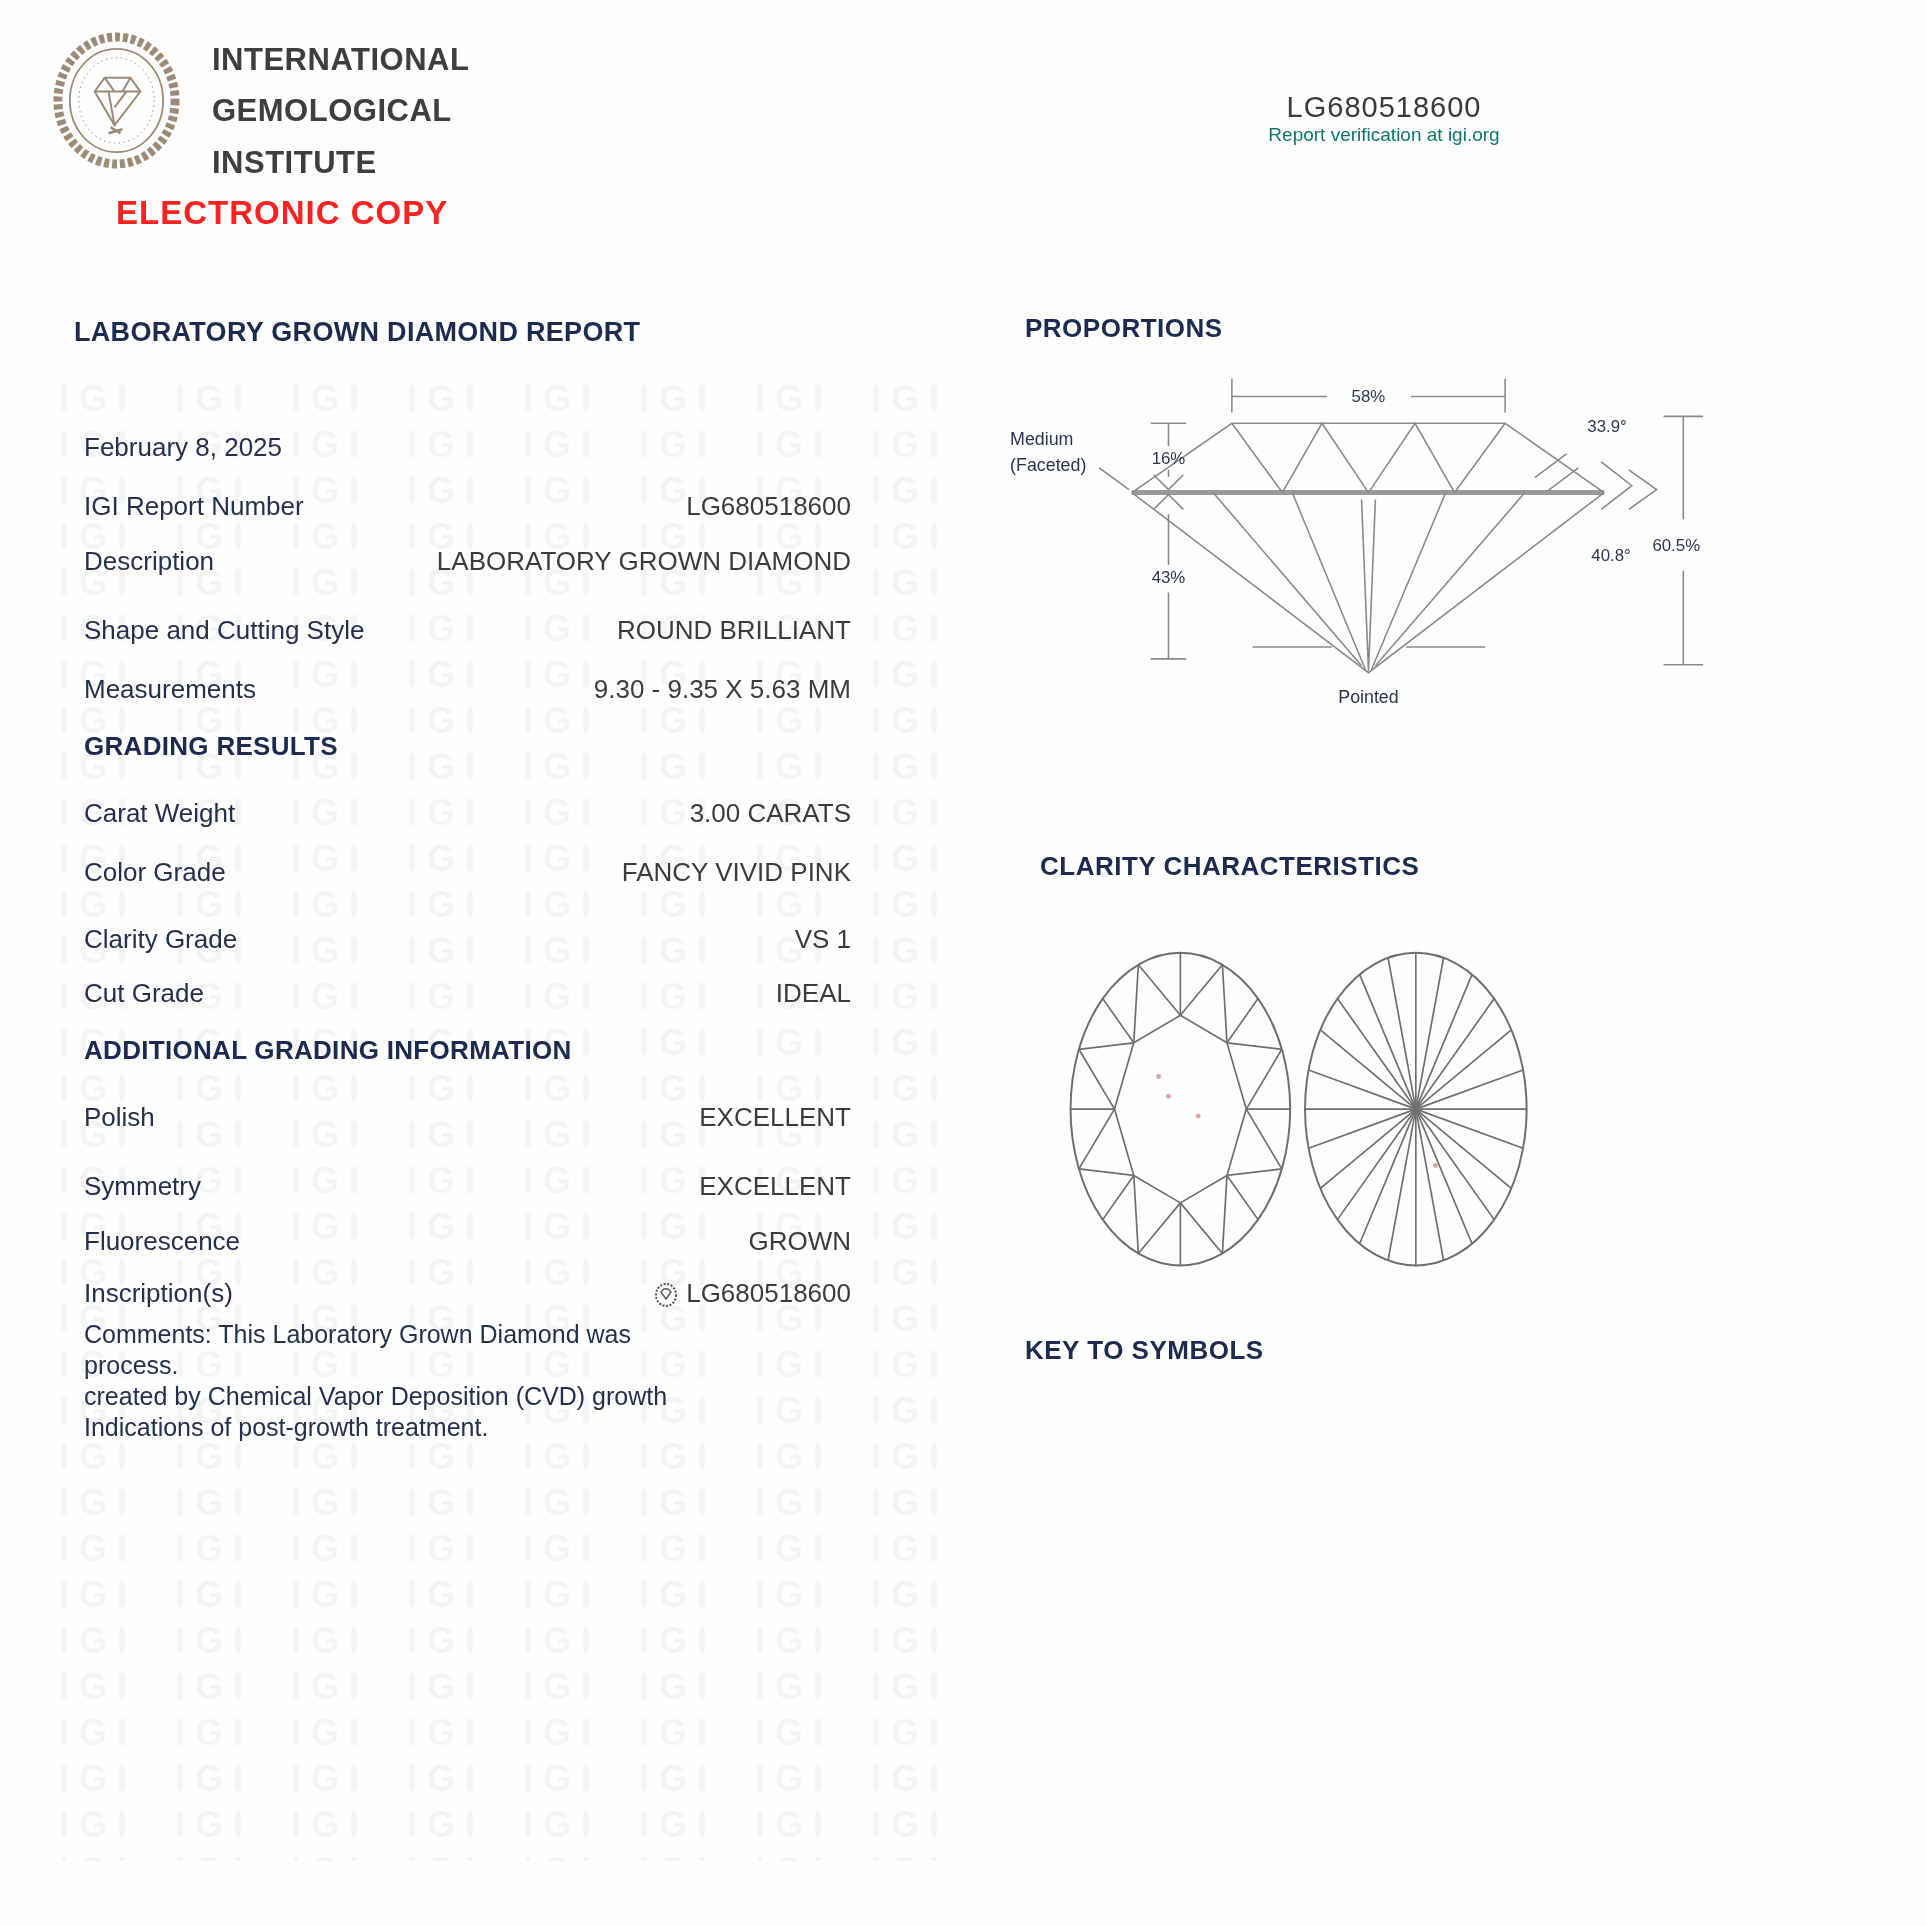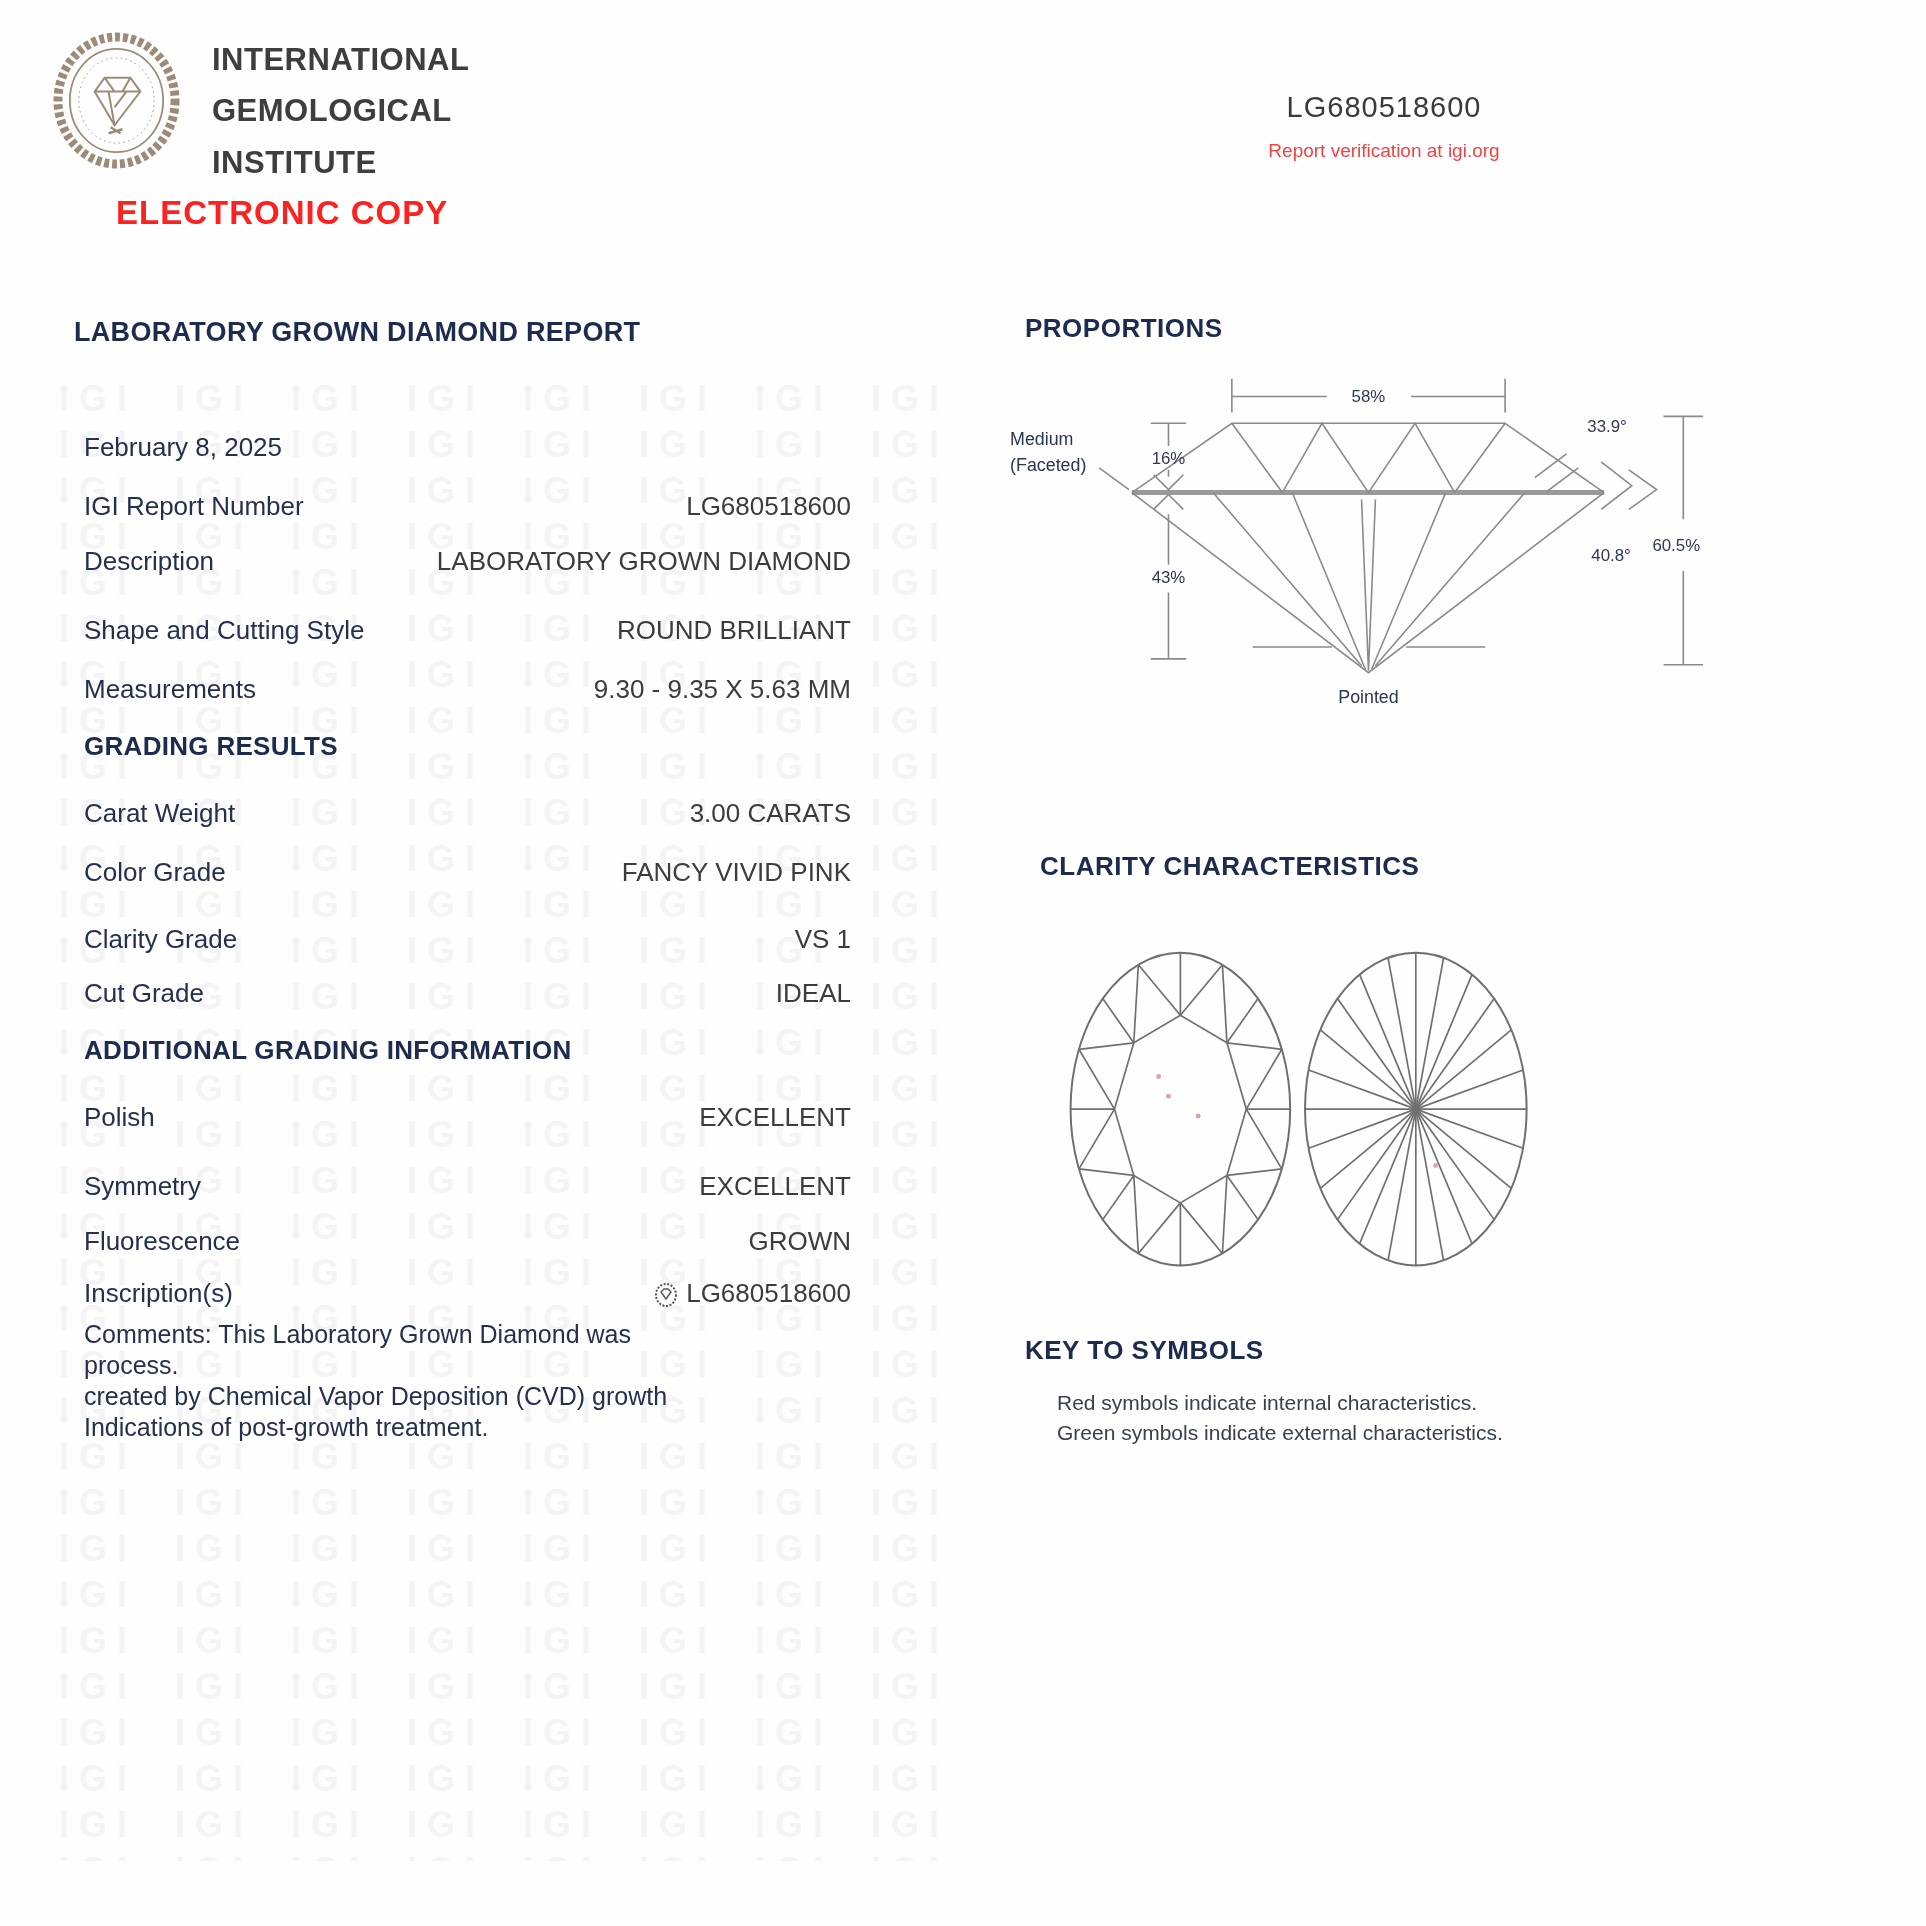--- a/index.html
+++ b/index.html
@@ -7,21 +7,21 @@
         font-family:"Liberation Sans", sans-serif;color:#333;}
   
   #watermark{position:absolute;left:59px;top:376px;width:901px;height:1485px;overflow:hidden;
              font-weight:bold;font-size:36px;line-height:46px;letter-spacing:10px;word-spacing:18px;
              color:rgba(110,110,110,0.07);user-select:none;white-space:normal;word-break:break-all;}
   
   .institute-line{position:absolute;left:212px;font-size:31px;font-weight:bold;color:#3e3e3e;letter-spacing:0.5px;}
   #copy-label{position:absolute;left:116px;top:194px;font-size:33px;font-weight:bold;color:#fb2222;letter-spacing:1px;text-align:center;}
   #report-number-block{position:absolute;left:1384px;top:91px;transform:translateX(-50%);text-align:center;}
   #report-number-block .num{font-size:29px;color:#3a3a3a;letter-spacing:1px;}
-  #report-number-block .verif{font-size:19px;color:#ef4444;margin-top:16px;}
+  #report-number-block .verif{font-size:19px;color:#0f766e;}
   
   #report-title{position:absolute;left:74px;top:293px;font-size:27px;font-weight:bold;color:#1c2b4e;letter-spacing:0.3px;margin-top:24px;}
   .row{position:absolute;left:84px;width:767px;font-size:26px;}
   .row .lbl{position:absolute;left:0;color:#25304c;}
   .row .val{position:absolute;right:0;color:#3c3c3c;text-align:right;white-space:nowrap;}
   .sec-header{position:absolute;left:84px;font-size:26px;font-weight:bold;color:#1c2b4e;letter-spacing:0.3px;}
   #comments{position:absolute;left:84px;top:1319px;width:713px;font-size:25px;line-height:31px;color:#25304c;}
   
   .rc-header{position:absolute;font-size:26px;font-weight:bold;color:#1c2b4e;letter-spacing:0.5px;}
   #key-lines{position:absolute;left:1057px;top:1388px;font-size:21px;line-height:30px;color:#37404f;}
@@ -233,19 +233,15 @@
         <line x1="390" y1="190" x2="486.50246596945084" y2="109.80893865220862"></line>
         <line x1="390" y1="190" x2="498.43253572234806" y2="150.4399593593982"></line>
       </g>
     <circle cx="130" cy="157" r="2.5" fill="#dfa3a3"></circle>
     <circle cx="140" cy="177" r="2.5" fill="#dfa3a3"></circle>
     <circle cx="170" cy="197" r="2.5" fill="#dfa3a3"></circle>
     <circle cx="410" cy="247" r="2.5" fill="#dfa3a3"></circle>
   </svg>
 
   <div class="rc-header" style="left:1025px;top:1335px;">KEY TO SYMBOLS</div>
-  <div id="key-lines">
-    <div>Red symbols indicate internal characteristics.</div>
-    <div>Green symbols indicate external characteristics.</div>
-  </div>
 
 </div>
 
 
 </body></html>

